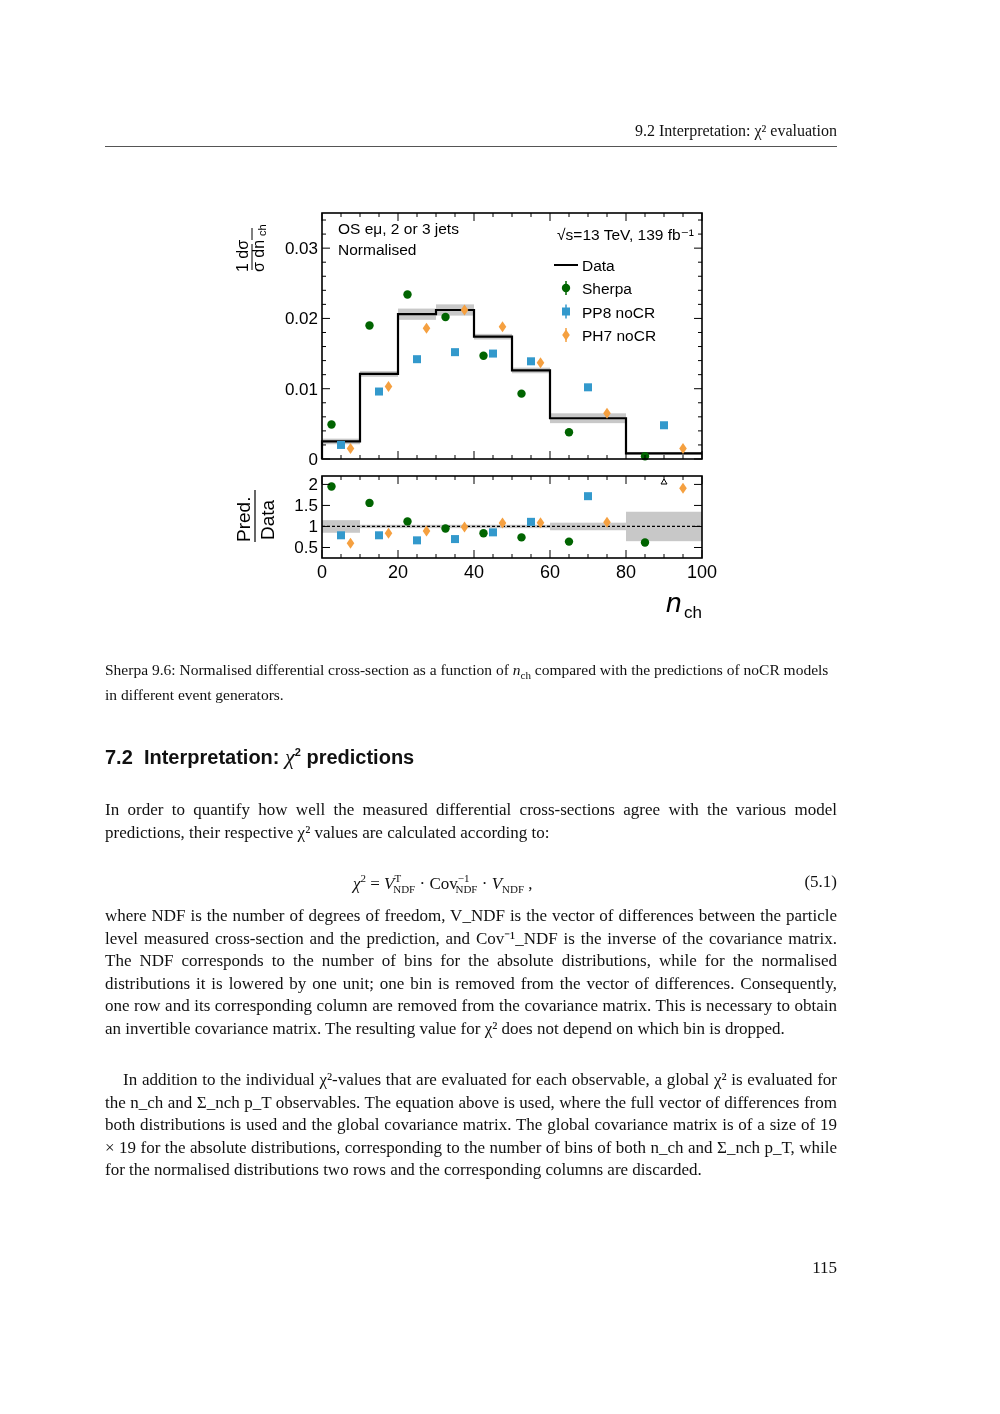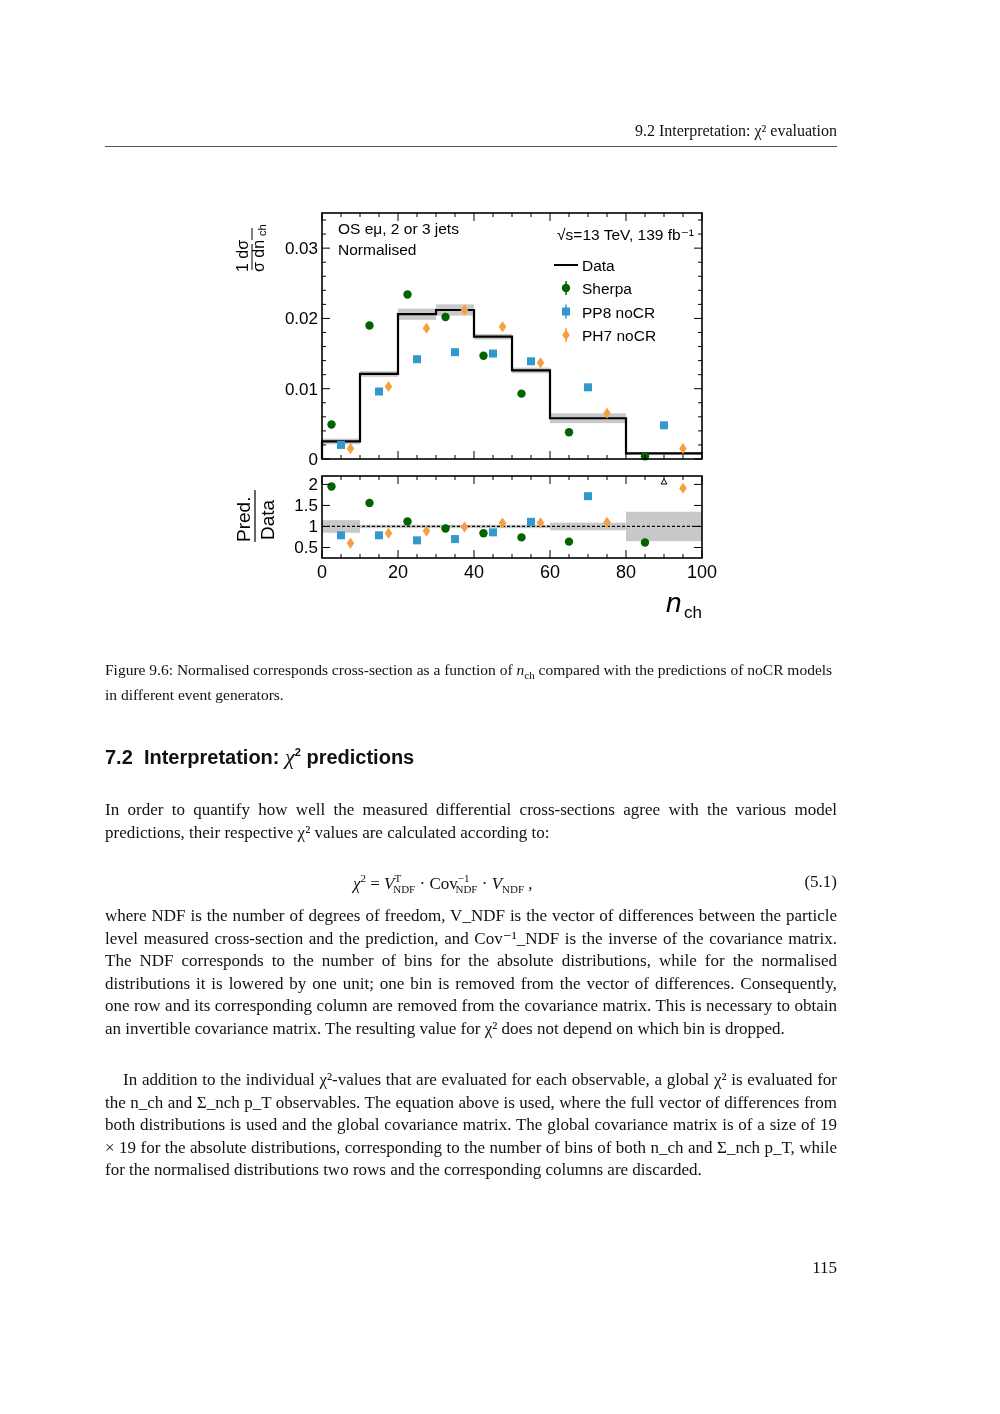--- a/index.html
+++ b/index.html
@@ -3,21 +3,21 @@
 <meta charset="utf-8">
 <style>
   html,body{margin:0;padding:0;background:#fff;}
   body{width:1000px;height:1414px;position:relative;font-family:"Liberation Serif","DejaVu Serif",serif;color:#111;}
   .runhead{position:absolute;left:105px;top:122px;width:732px;text-align:right;font-size:16px;}
   .runrule{position:absolute;left:105px;top:146px;width:732px;border-top:1px solid #555;}
   #figure{position:absolute;left:220px;top:200px;}
   .caption{position:absolute;left:105px;top:660px;width:732px;font-size:15.5px;line-height:20px;}
   .sechead{position:absolute;left:105px;top:744px;font-family:"Liberation Sans","DejaVu Sans",sans-serif;font-weight:bold;font-size:20px;}
   .sechead i{font-family:"Liberation Serif",serif;font-weight:normal;font-size:22px;}
-  .para{position:absolute;left:105px;width:732px;font-size:17px;line-height:22.6px;text-align:justify;}
+  .para{position:absolute;left:105px;width:732px;font-size:17px;line-height:22.6px;text-align:justify;font-family:Liberation Serif, serif;}
   .eq{position:absolute;left:105px;top:872px;width:732px;font-size:17px;}
   .eq .body{position:absolute;left:248px;}
   .eq .num{position:absolute;right:0;}
   sub,sup{font-size:11px;}
   .pagenum{position:absolute;left:800px;top:1258px;width:37px;text-align:right;font-size:17px;}
   svg text{font-family:"Liberation Sans","DejaVu Sans",sans-serif;}
 </style>
 </head>
 <body>
 
@@ -254,21 +254,21 @@
     <text x="0" y="0" font-size="11" transform="translate(46,36) rotate(-90)">ch</text>
     <line x1="32" x2="32" y1="28" y2="40" stroke="#000"></line>
     <line x1="32" x2="32" y1="44" y2="70" stroke="#000"></line>
     <text x="0" y="0" font-size="19" transform="translate(30,342) rotate(-90)">Pred.</text>
     <text x="0" y="0" font-size="19" transform="translate(54,340) rotate(-90)">Data</text>
     <line x1="35" x2="35" y1="290" y2="342" stroke="#000" stroke-width="1.2"></line>
     <text x="446" y="412" font-size="28" font-style="italic">n</text>
     <text x="464" y="418" font-size="17">ch</text>
   </svg>
 
-<div class="caption"><span>Figure 9.6: Normalised corresponds cross-section as a function of </span><i>n</i><sub>ch</sub><span> compared with the predictions of noCR models in different event generators.</span></div>
+<div class="caption"><span>Sherpa 9.6: Normalised differential cross-section as a function of </span><i>n</i><sub>ch</sub><span> compared with the predictions of noCR models in different event generators.</span></div>
 
 <div class="sechead"><span>7.2</span>&nbsp; <span>Interpretation: </span><i>χ</i><sup>2</sup><span> predictions</span></div>
 
 <div class="para" style="top:799px">In order to quantify how well the measured differential cross-sections agree with the various model predictions, their respective χ² values are calculated according to:</div>
 
 <div class="eq">
   <span class="body"><i>χ</i><sup>2</sup> = <i>V</i><sup>T</sup><sub style="margin-left:-8px">NDF</sub> · Cov<sup>−1</sup><sub style="margin-left:-14px">NDF</sub> · <i>V</i><sub>NDF</sub> ,</span>
   <span class="num">(5.1)</span>
 </div>
 

